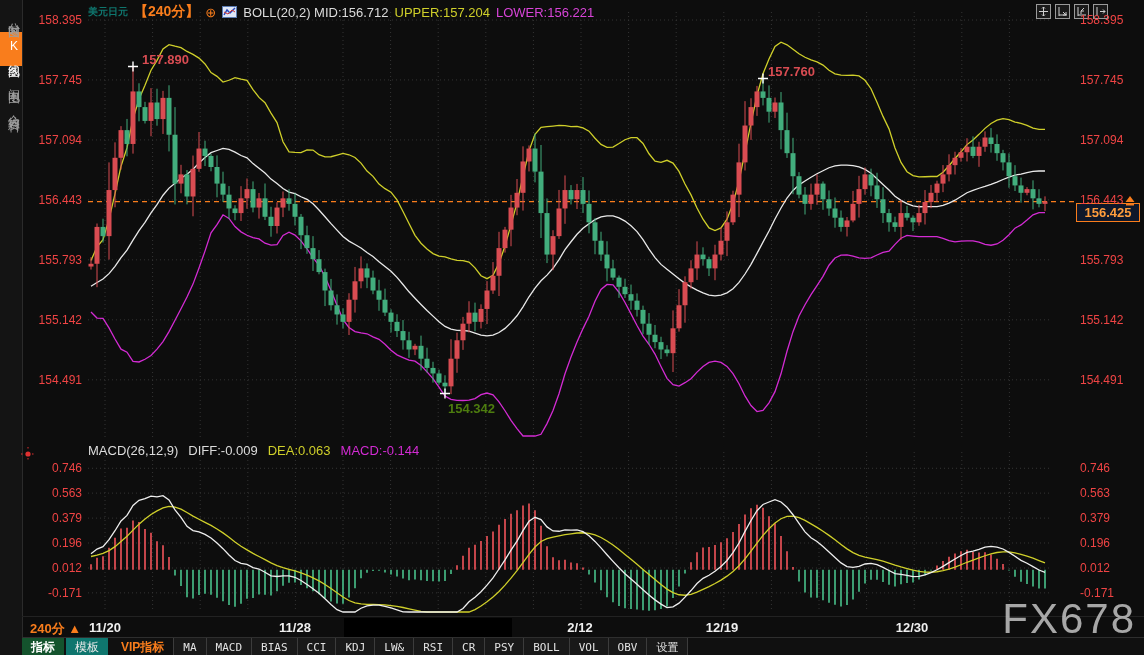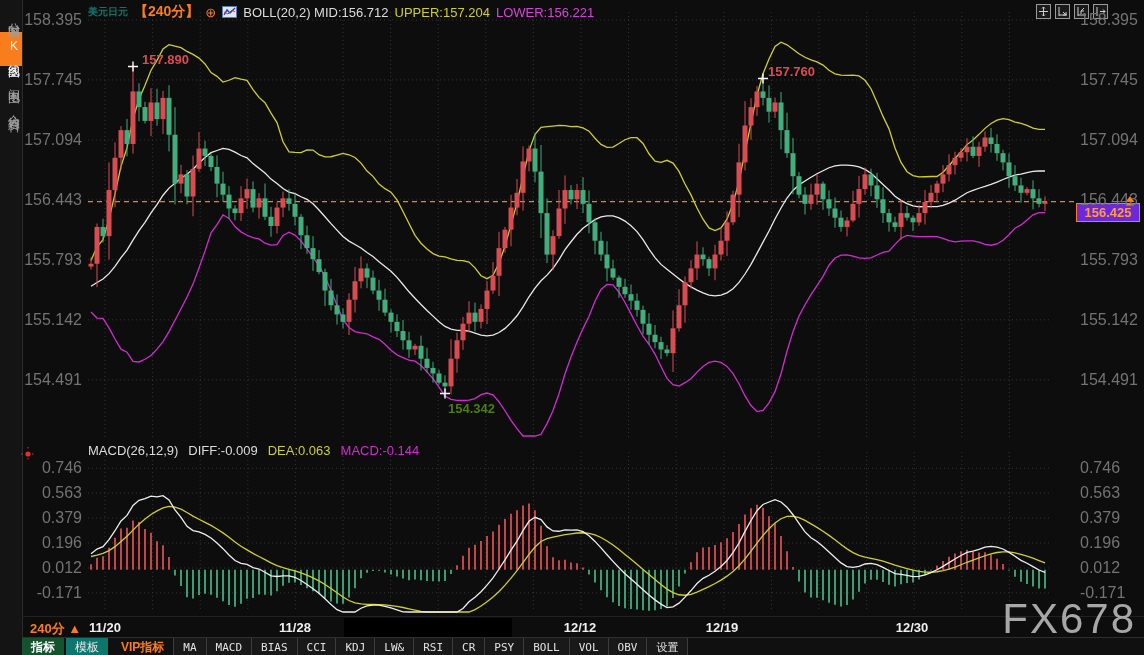--- a/index.html
+++ b/index.html
@@ -14,30 +14,30 @@
   
   #hdr{left:88px;top:3px;height:18px;font-size:13px;display:flex;align-items:center;gap:6px;white-space:nowrap;}
   .sym{color:#0f766e;font-weight:bold;font-size:10px;}
   .intv{color:#f97d1c;font-weight:bold;font-size:14px;}
   .coin{color:#f97d1c;font-size:13px;line-height:13px;}
   .mid{color:#dcdcdc;} .upper{color:#cfcf2a;} .lower{color:#d844d8;}
   #topicons{right:36px;top:4px;display:flex;gap:4px;}
   .tico{width:13px;height:13px;border:1px solid #9a9a9a;background:#1a1a1a;display:flex;
         align-items:center;justify-content:center;cursor:pointer;}
   
-  .ylab{position:absolute;font-size:16px;color:#737373;height:14px;line-height:14px;}
+  .ylab{position:absolute;font-size:12px;color:#ef4444;height:14px;line-height:14px;}
   .ylab.l{left:24px;width:58px;text-align:right;}
   .ylab.r{left:1080px;width:60px;text-align:left;}
   
   .ann{position:absolute;font-size:13px;font-weight:bold;white-space:nowrap;}
   
   #macdhdr{left:88px;top:443px;font-size:13px;display:flex;gap:10px;white-space:nowrap;}
   .mname{color:#dcdcdc;} .mdiff{color:#dcdcdc;} .mdea{color:#cfcf2a;} .mmacd{color:#d32bd3;}
   
-  #pricetag{left:1076px;top:203px;width:62px;height:17px;border:1px solid #f97d1c;background:#6d28d9;
+  #pricetag{left:1076px;top:203px;width:62px;height:17px;border:1px solid #f97d1c;background:#0f172a;
         color:#ff9d3d;font-size:13px;font-weight:bold;text-align:center;line-height:17px;}
   
   #daterow{left:22px;top:616px;width:1122px;height:21px;border-top:1px solid #222;}
   #period{position:absolute;left:8px;top:3px;color:#f97d1c;font-weight:bold;font-size:13px;}
   .datelab{position:absolute;top:3px;color:#efefef;font-weight:bold;font-size:13px;transform:translateX(-50%);}
   #redact{position:absolute;left:322px;top:1px;width:168px;height:19px;background:#000;}
   #toolbar{left:22px;top:637px;width:1122px;height:18px;background:#101010;border-top:1px solid #2e2e2e;
         display:flex;align-items:stretch;}
   .tab{display:flex;align-items:center;padding:0 9px;font-size:12px;color:#e8e8e8;cursor:pointer;}
   .tab.active{background:#14532d;color:#fff;font-weight:bold;}
@@ -669,21 +669,21 @@
         <path d="M6 0L10.5 6H1.5Z" fill="#f97d1c"></path>
         <rect x="2" y="7.5" width="8" height="2" fill="#f97d1c"></rect>
       </svg>
   </span>
 
   <div id="daterow" class="abs">
     <span id="period">240分 ▲</span>
     <div id="redact"></div>
   <span class="datelab" style="left: 83px;">11/20</span>
       <span class="datelab" style="left: 273px;">11/28</span>
-      <span class="datelab" style="left: 558px;">12/12</span>
+      <span class="datelab" style="left: 558px;">2/12</span>
       <span class="datelab" style="left: 700px;">12/19</span>
       <span class="datelab" style="left: 890px;">12/30</span>
     </div>
 
   <div id="toolbar" class="abs">
       <div class="tab active">指标</div>
       <div class="tab normal">模板</div>
       <div class="tab vip">VIP指标</div>
       <div class="tab ind">MA</div>
       <div class="tab ind">MACD</div>

